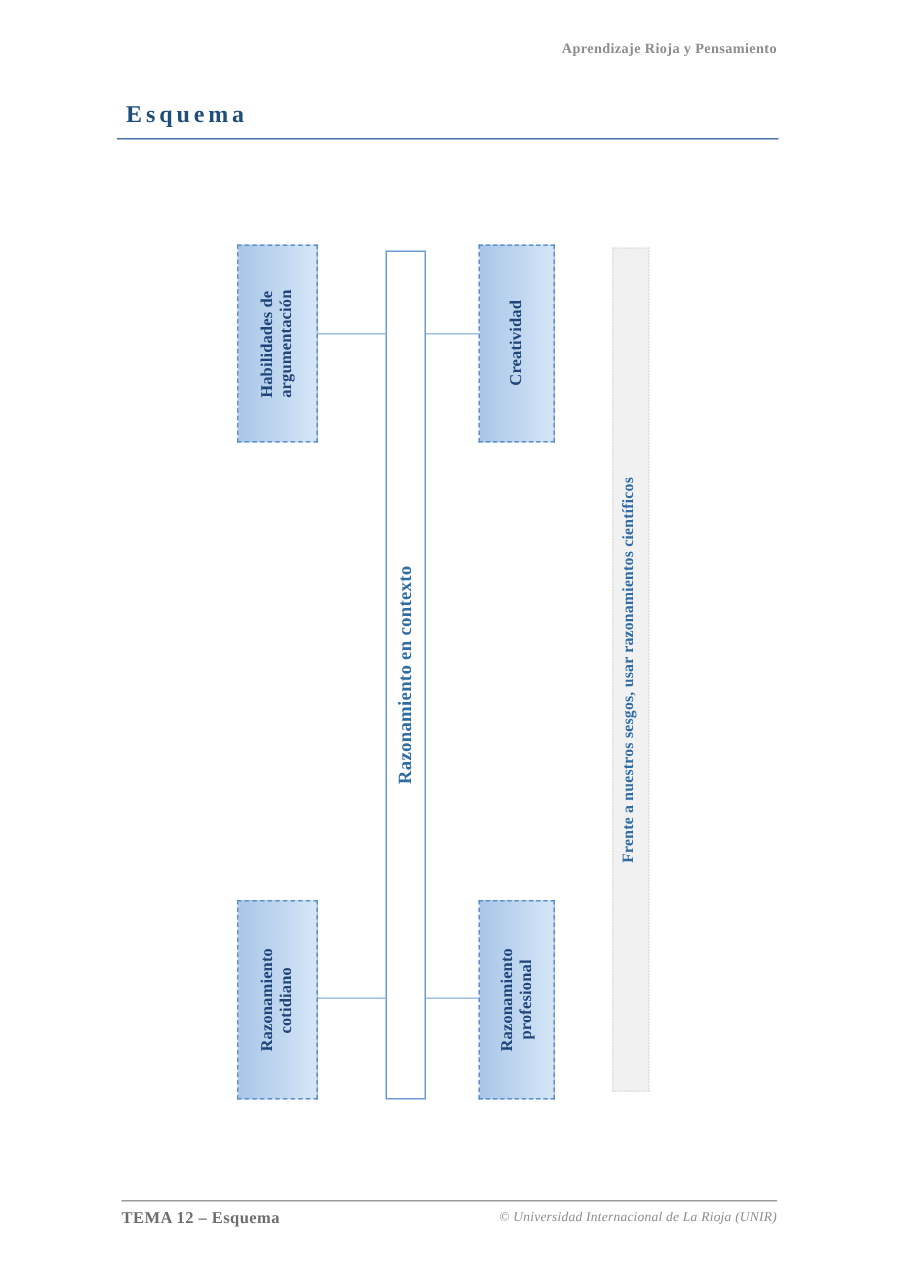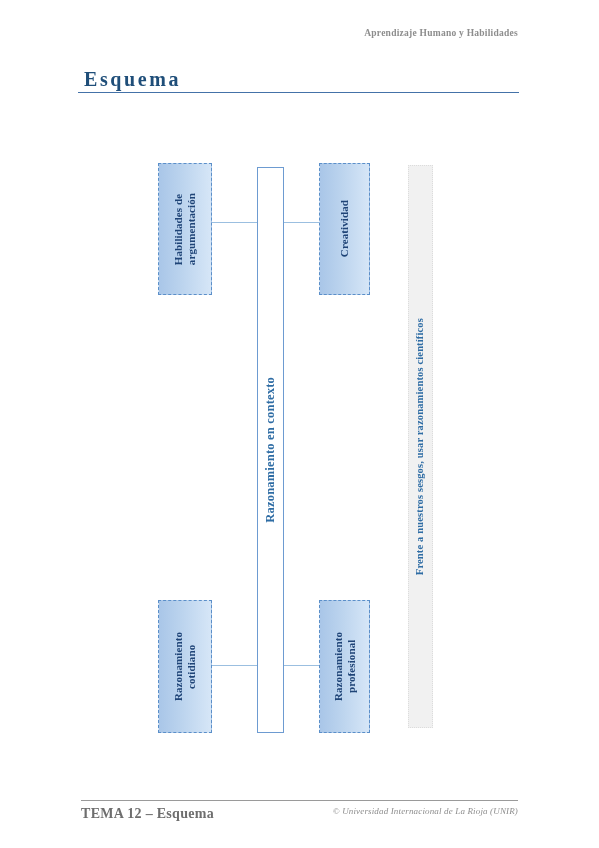--- a/index.html
+++ b/index.html
@@ -40,21 +40,21 @@
     position: absolute;
     top: 68px;
     left: 78px;
     width: 441px;
     height: 30px;
   }
   .page-title {
     position: absolute;
     left: 6px;
     top: 0;
-    font-size: 20px;
+    font-size: 16px;
     font-weight: bold;
     color: #1f4e79;
     letter-spacing: 2.6px;
     font-family: "Liberation Serif", "DejaVu Serif", serif;
     white-space: nowrap;
   }
   .title-rule {
     position: absolute;
     left: 0;
     top: 24px;
@@ -162,21 +162,21 @@
     left: 81px;
     top: 800px;
     width: 437px;
     height: 0;
     border-top: 1px solid #9a9a9a;
   }
   .footer-left {
     position: absolute;
     left: 81px;
     top: 806px;
-    font-size: 14px;
+    font-size: 11px;
     font-weight: bold;
     color: #6e6e6e;
     letter-spacing: 0.3px;
     white-space: nowrap;
   }
   .footer-right {
     position: absolute;
     right: 81px;
     top: 806px;
     font-size: 9px;
@@ -184,21 +184,21 @@
     letter-spacing: 0.15px;
     white-space: nowrap;
     font-style: italic;
   }
 </style>
 </head>
 <body>
 
 <div class="page">
 
-  <div class="running-head">Aprendizaje Humano y Habilidades</div>
+  <div class="running-head">Aprendizaje Rioja y Pensamiento</div>
 
   <div class="title-block">
     <div class="page-title">Esquema</div>
     <div class="title-rule"></div>
   </div>
 
   <div class="diagram">
 
     <div class="connector conn-arg"></div>
     <div class="connector conn-crea"></div>

